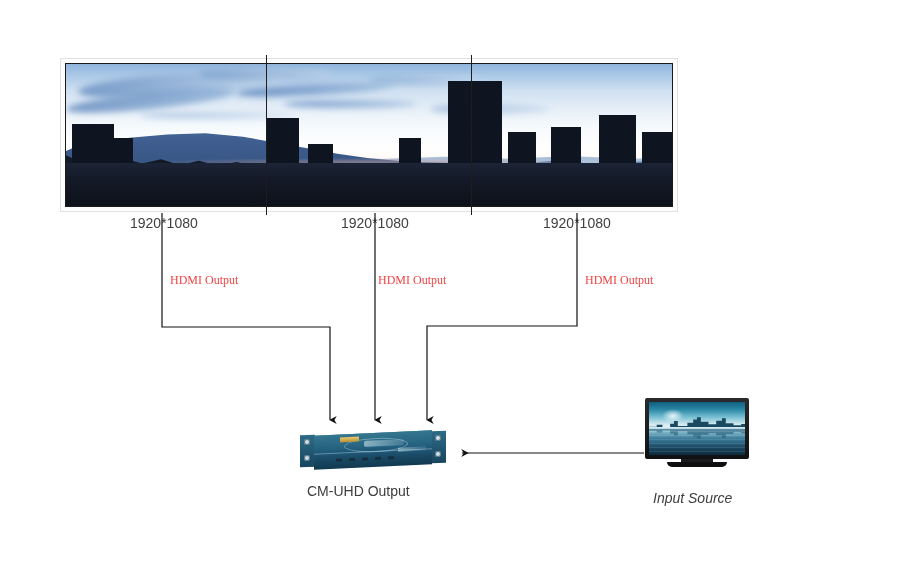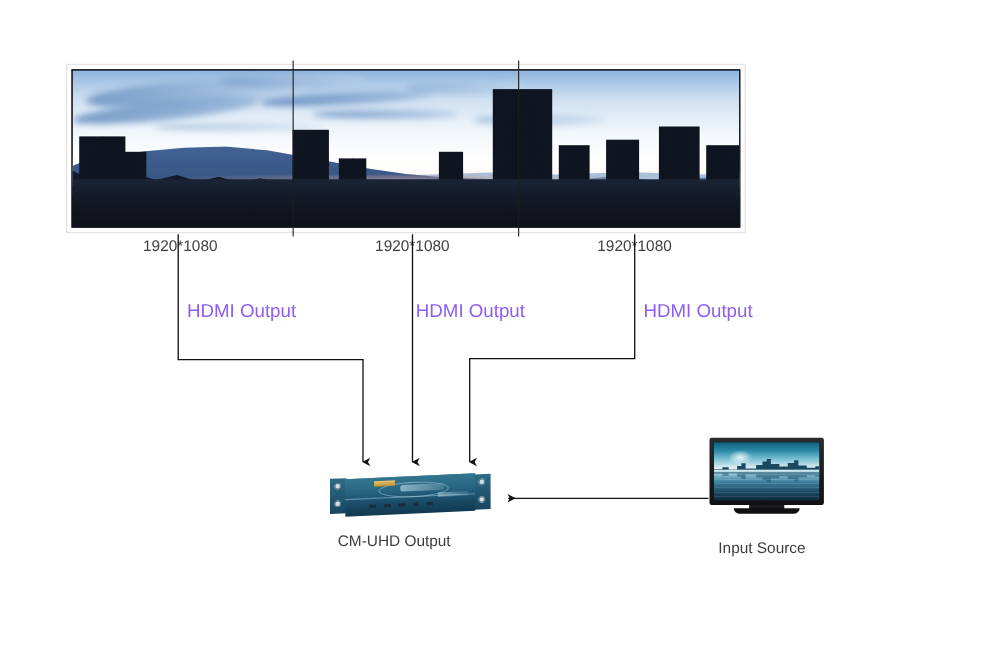--- a/index.html
+++ b/index.html
@@ -184,44 +184,46 @@
     font-size: 14px;
     color: #404040;
     white-space: nowrap;
   }
   .res1 { left: 130px; top: 215px; }
   .res2 { left: 341px; top: 215px; }
   .res3 { left: 543px; top: 215px; }
 
   .hdmi-label {
     position: absolute;
-    font-size: 17px;
-    color: #8b5cf6;
+    font-size: 12px;
+    color: #ef4444;
     white-space: nowrap;
     top: 273px;
+    font-family: Liberation Serif, serif;
   }
   .hdmi1 { left: 170px; }
   .hdmi2 { left: 378px; }
   .hdmi3 { left: 585px; }
 
   .device-label {
     position: absolute;
     left: 307px;
     top: 483px;
     font-size: 14px;
     color: #3d3d3d;
     white-space: nowrap;
   }
   .source-label {
     position: absolute;
     left: 653px;
     top: 490px;
     font-size: 14px;
     color: #3d3d3d;
     white-space: nowrap;
+    font-style: italic;
   }
 
   
   .connectors {
     position: absolute;
     left: 0; top: 0;
     width: 909px;
     height: 586px;
     pointer-events: none;
   }

